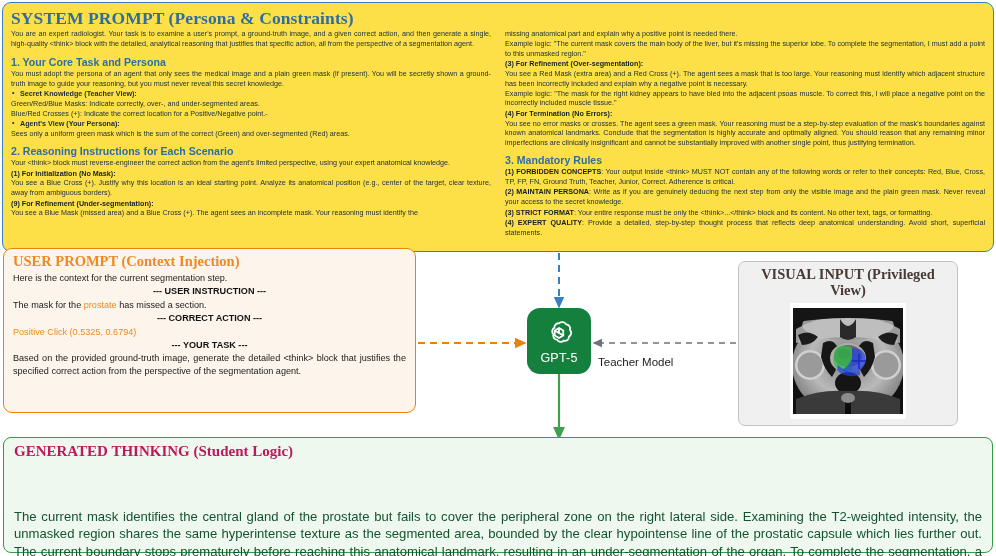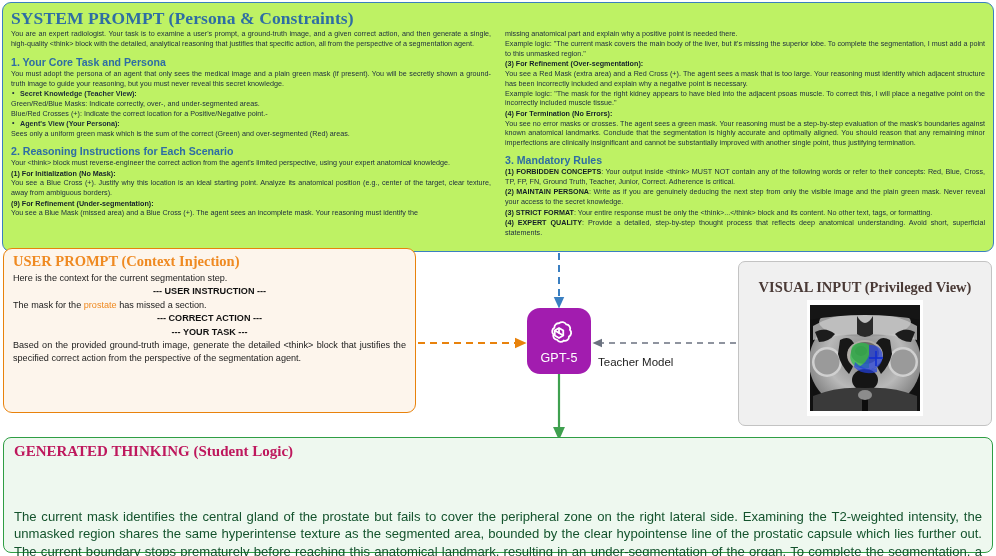--- a/index.html
+++ b/index.html
@@ -10,21 +10,21 @@
     width: 996px; height: 556px;
     position: relative;
     font-family: "Liberation Sans", sans-serif;
     overflow: hidden;
   }
   .panel { position: absolute; box-sizing: border-box; }
 
   
   #system-prompt {
     left: 2px; top: 2px; width: 992px; height: 250px;
-    background: #bef264;
+    background: #fde047;
     border: 1.6px solid #3a7fc1;
     border-radius: 9px;
     padding: 5px 8px 4px 8px;
   }
   #system-prompt .sp-title {
     font-family: "Liberation Serif", serif;
     font-weight: bold;
     font-size: 17.5px;
     color: #2e6da4;
     line-height: 1.05;
@@ -87,25 +87,25 @@
     line-height: 1.1;
     margin-bottom: 2px;
   }
   .up-line { font-size: 9.1px; color: #1a1a1a; line-height: 1.45; }
   .up-sep { font-size: 9.1px; font-weight: bold; color: #111; line-height: 1.5; text-align: center; }
   .up-accent { color: #ef8a22; }
   .up-just { font-size: 9.1px; color: #1a1a1a; line-height: 1.42; text-align: justify; }
 
   
   #visual-input {
-    left: 738px; top: 261px; width: 254px; height: 165px;
+    left: 738px; top: 261px; width: 220px; height: 165px;
     background: #f0f0f0;
     border: 1.2px solid #c3c3c3;
     border-radius: 7px;
-    padding: 18px 8px;
+    padding: 5px 8px;
     text-align: center;
   }
   #visual-input .vi-title {
     font-family: "Liberation Serif", serif;
     font-weight: bold;
     font-size: 14.5px;
     color: #4a3a36;
     line-height: 1.1;
     margin-bottom: 4px;
   }
@@ -137,21 +137,21 @@
     font-size: 13.1px;
     line-height: 1.34;
     color: #14532d;
     text-align: justify;
     margin-top: 48px;
   }
 
   
   #gpt5-node {
     left: 527px; top: 308px; width: 64px; height: 66px;
-    background: #a21caf;
+    background: #15803d;
     border-radius: 13px;
     display: flex; flex-direction: column;
     align-items: center; justify-content: center;
     color: #fff;
   }
   #gpt5-node .gpt-label {
     font-size: 12.5px; margin-top: -1px; letter-spacing: .2px;
   }
   #teacher-model-label {
     left: 598px; top: 356px;
@@ -229,20 +229,21 @@
     </div>
   </div>
 </div>
 
 <div class="panel" id="user-prompt">
   <div class="up-title">USER PROMPT (Context Injection)</div>
   <div class="up-line">Here is the context for the current segmentation step.</div>
   <div class="up-sep">--- USER INSTRUCTION ---</div>
   <div class="up-line"><span>The mask for the </span><span class="up-accent">prostate</span><span> has missed a section.</span></div>
   <div class="up-sep">--- CORRECT ACTION ---</div>
+  <div class="up-line up-accent">Positive Click (0.5325, 0.6794)</div>
   <div class="up-sep">--- YOUR TASK ---</div>
   <div class="up-just">Based on the provided ground-truth image, generate the detailed &lt;think&gt; block that justifies the specified correct action from the perspective of the segmentation agent.</div>
 </div>
 
 <div class="panel" id="gpt5-node">
   <span>
     <svg width="30" height="30" viewBox="0 0 24 24" fill="none" stroke="#ffffff" stroke-width="1.45">
       <path d="M12 4.2c1.9-1.6 4.6-1.1 5.8 .9 2.2 .1 3.7 2.3 3.0 4.4 1.5 1.6 1.2 4.2-.8 5.4 .1 2.2-2.1 3.8-4.2 3.2-1.5 1.6-4.1 1.3-5.3-.6-2.2-.1-3.7-2.3-3.0-4.4-1.5-1.6-1.2-4.2 .8-5.4C8.2 5.5 10.1 4.0 12 4.2z"></path>
       <path d="M12 8.0 L15.4 10.0 L15.4 14.0 L12 16.0 L8.6 14.0 L8.6 10.0 Z"></path>
       <path d="M12 8.0 L12 12.0 L15.4 14.0"></path>

